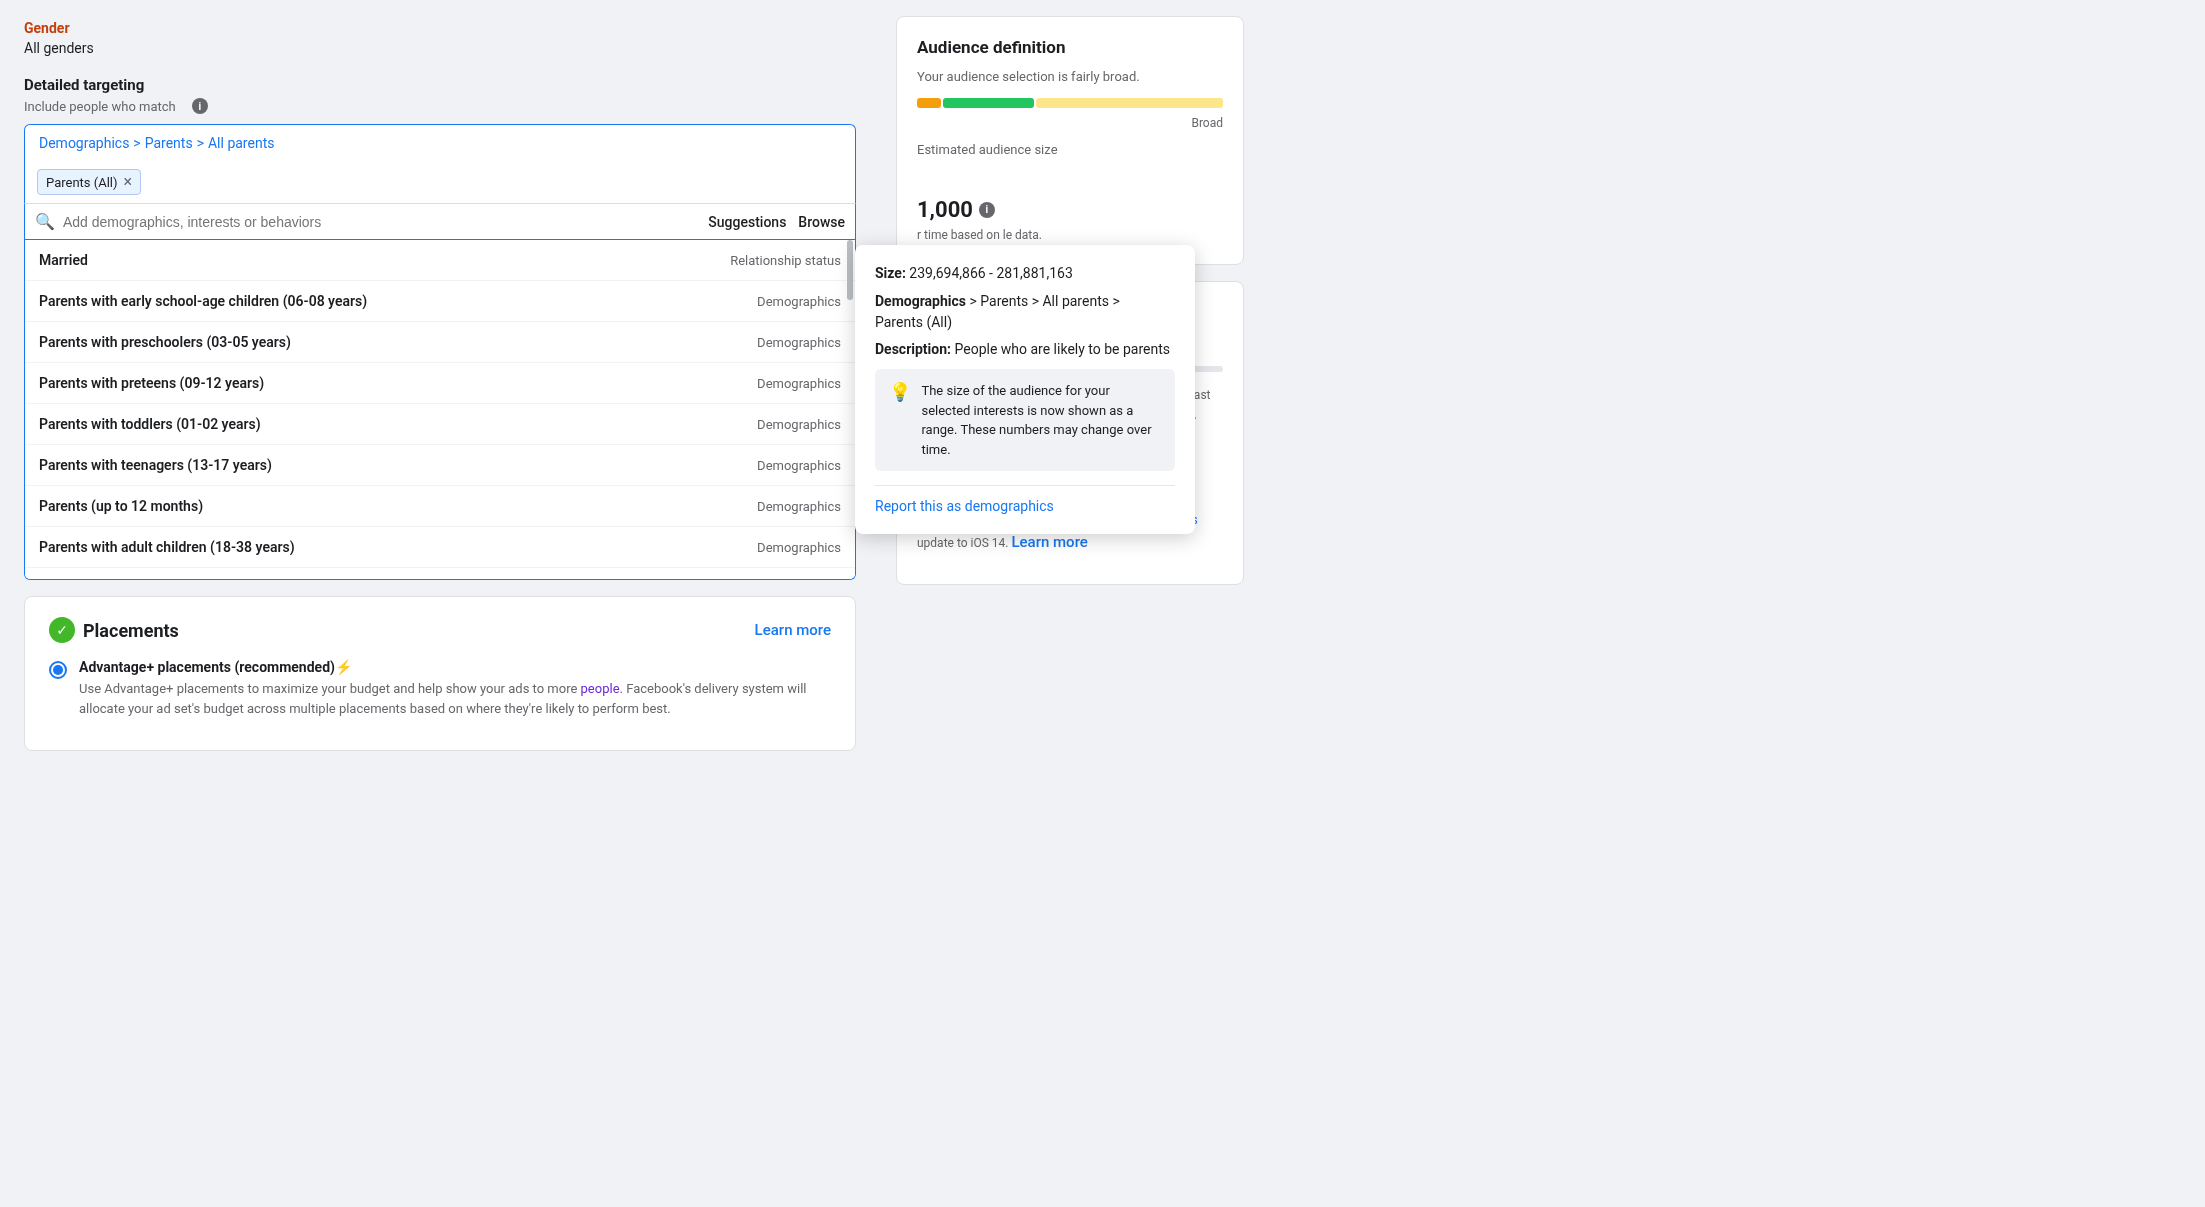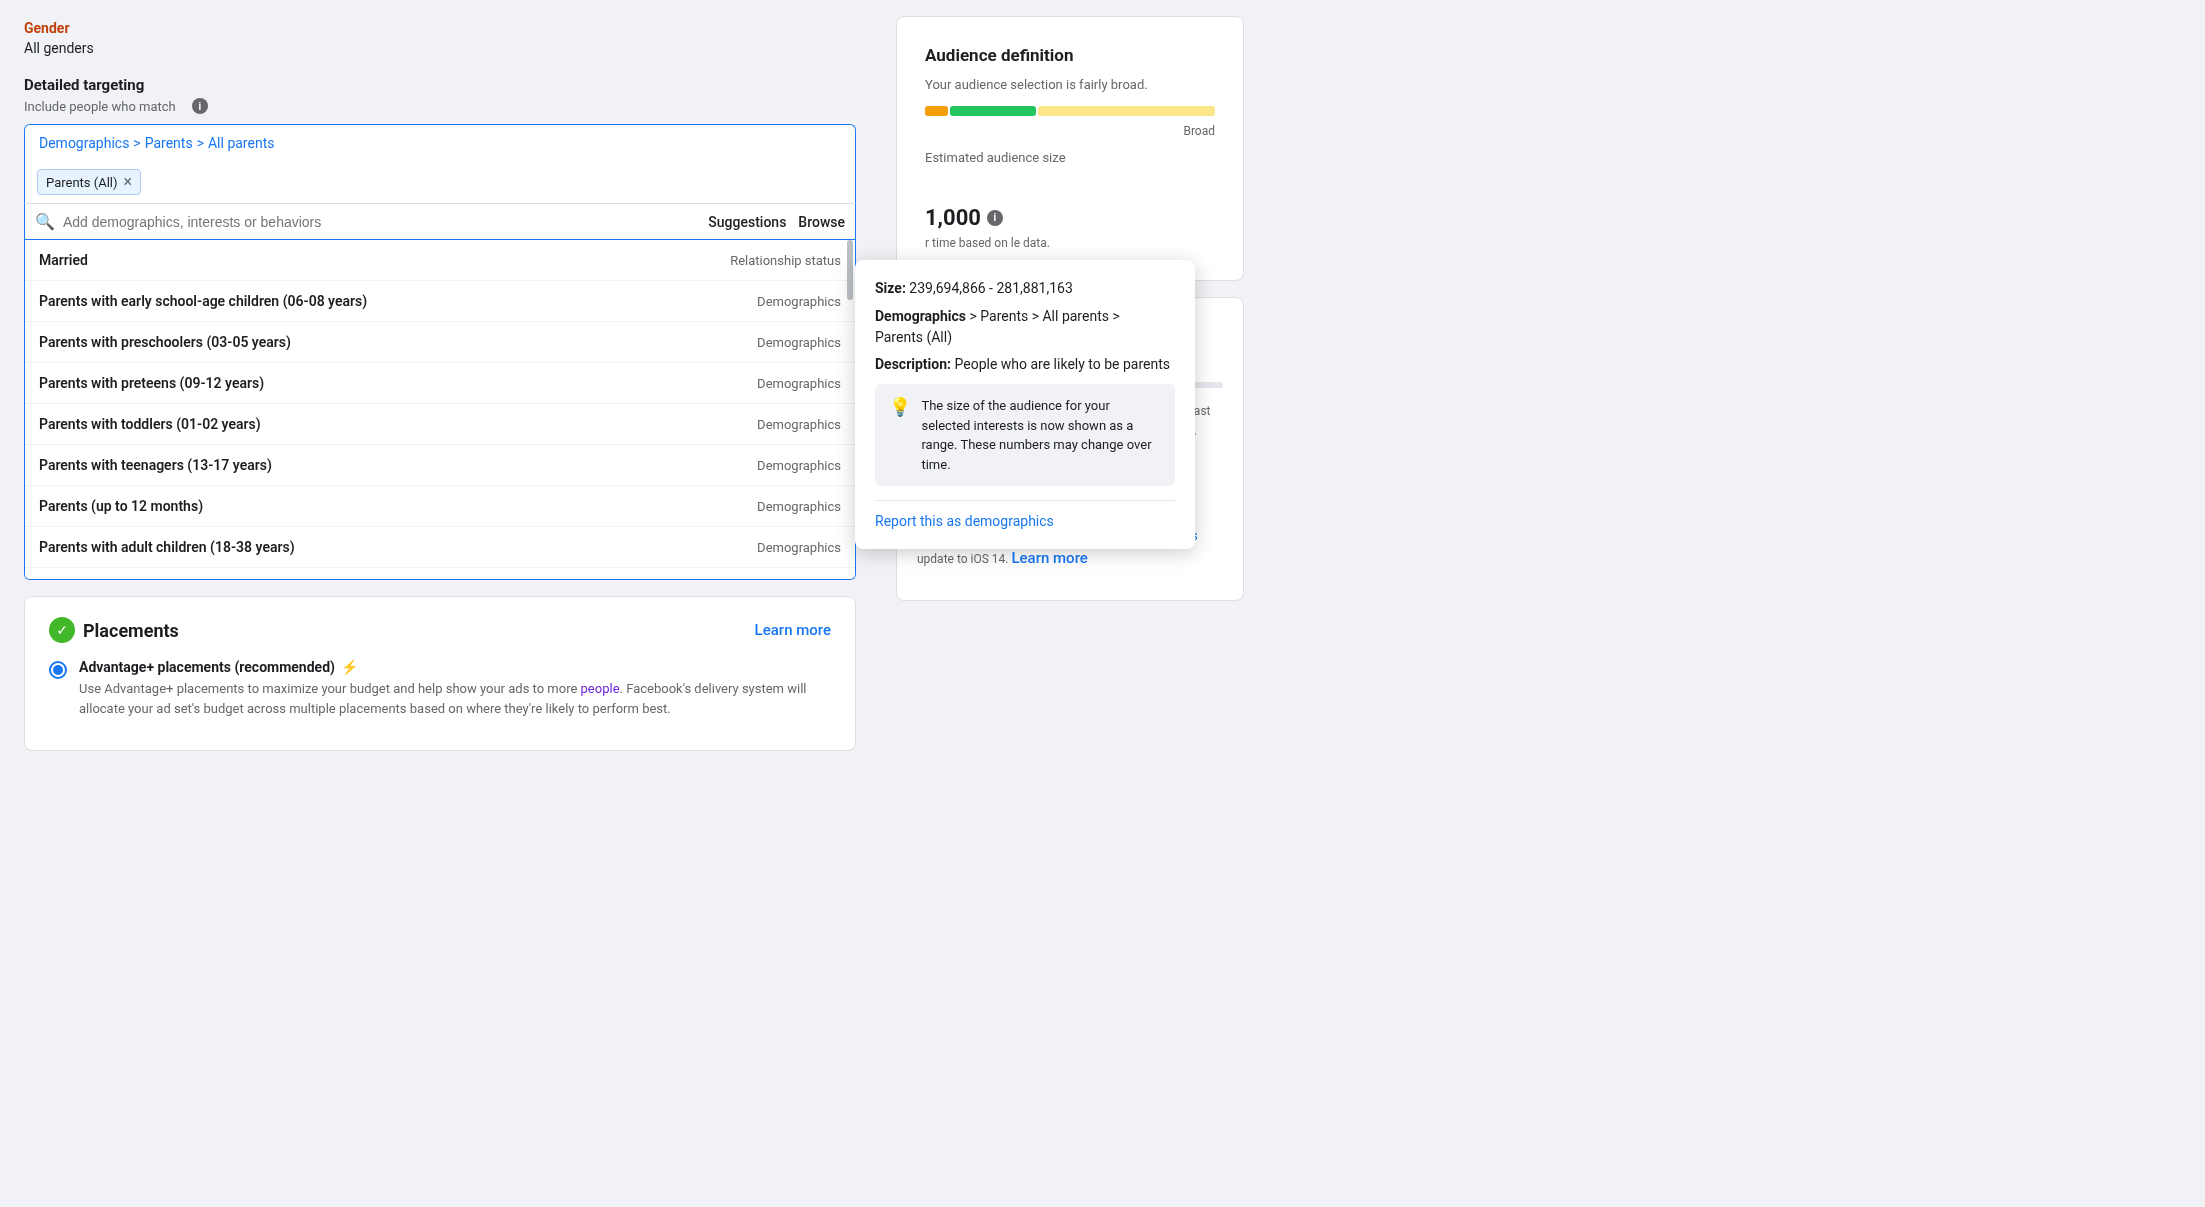--- a/index.html
+++ b/index.html
@@ -255,39 +255,38 @@
       left: 50%;
       transform: translate(-50%, -50%);
     }
     .placement-option-content {}
     .placement-option-title {
       font-weight: 700;
       font-size: 14px;
       margin-bottom: 4px;
       display: flex;
       align-items: center;
-      gap: 6px;
     }
     .placement-option-desc {
       font-size: 13px;
       color: #65676b;
       line-height: 1.5;
     }
     .placement-option-desc a {
       color: #6d28d9;
       text-decoration: none;
     }
     .advantage-icon {
       font-size: 14px;
     }
     
     .audience-card {
       background: white;
       border-radius: 8px;
-      padding: 28px;
+      padding: 20px;
       border: 1px solid #dddfe2;
       margin-bottom: 16px;
     }
     .audience-title {
       font-size: 17px;
       font-weight: 700;
       margin-bottom: 12px;
     }
     .audience-subtitle {
       font-size: 13px;
@@ -367,21 +366,21 @@
       line-height: 1.6;
       margin-bottom: 10px;
     }
     .conversions-desc a {
       color: #1877f2;
       text-decoration: none;
     }
     
     .tooltip-popup {
       position: absolute;
-      top: 260px;
+      top: 245px;
       left: 855px;
       width: 340px;
       background: white;
       border-radius: 8px;
       box-shadow: 0 4px 20px rgba(0,0,0,0.2);
       padding: 20px;
       z-index: 100;
     }
     .tooltip-size {
       font-size: 14px;

